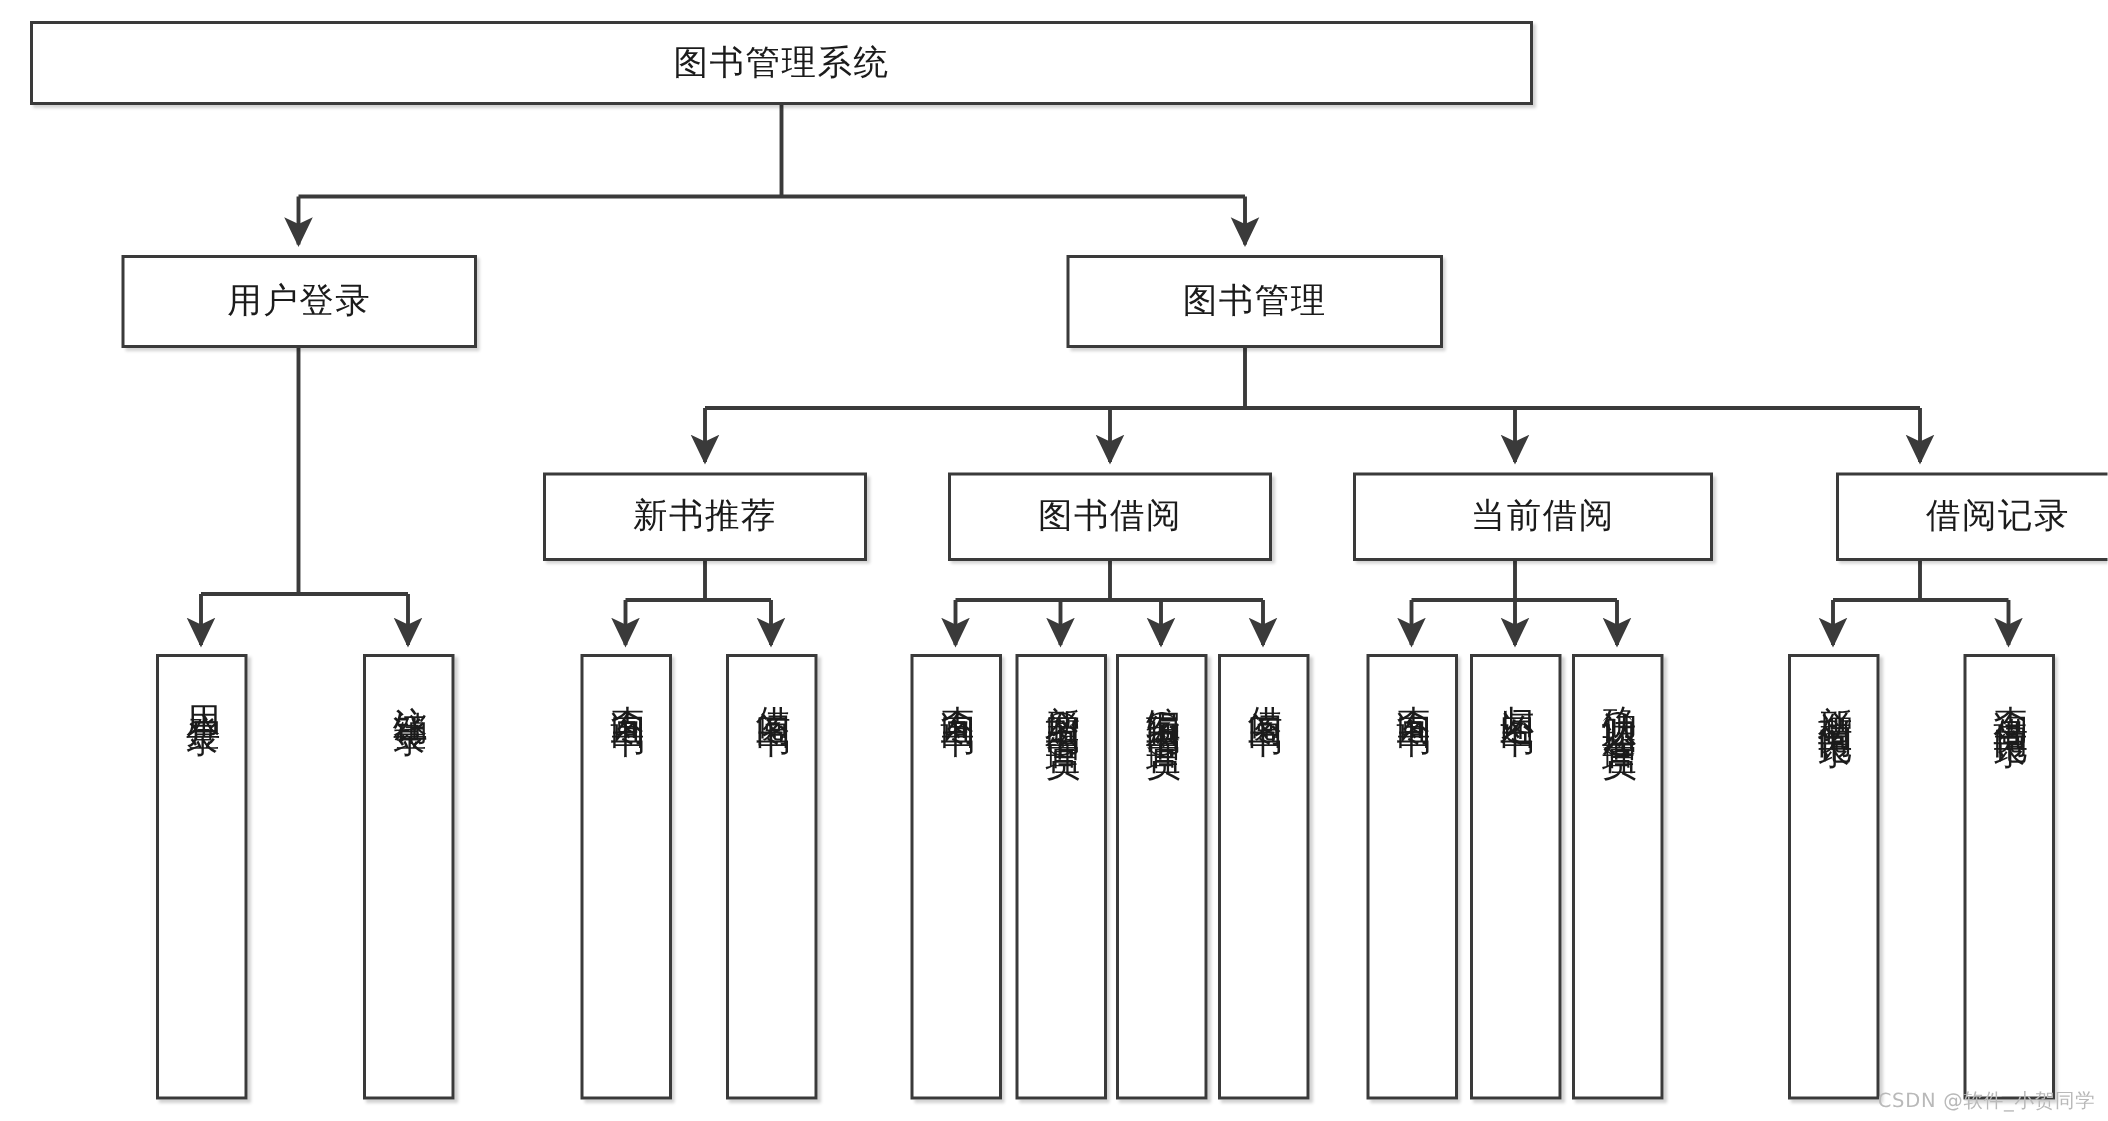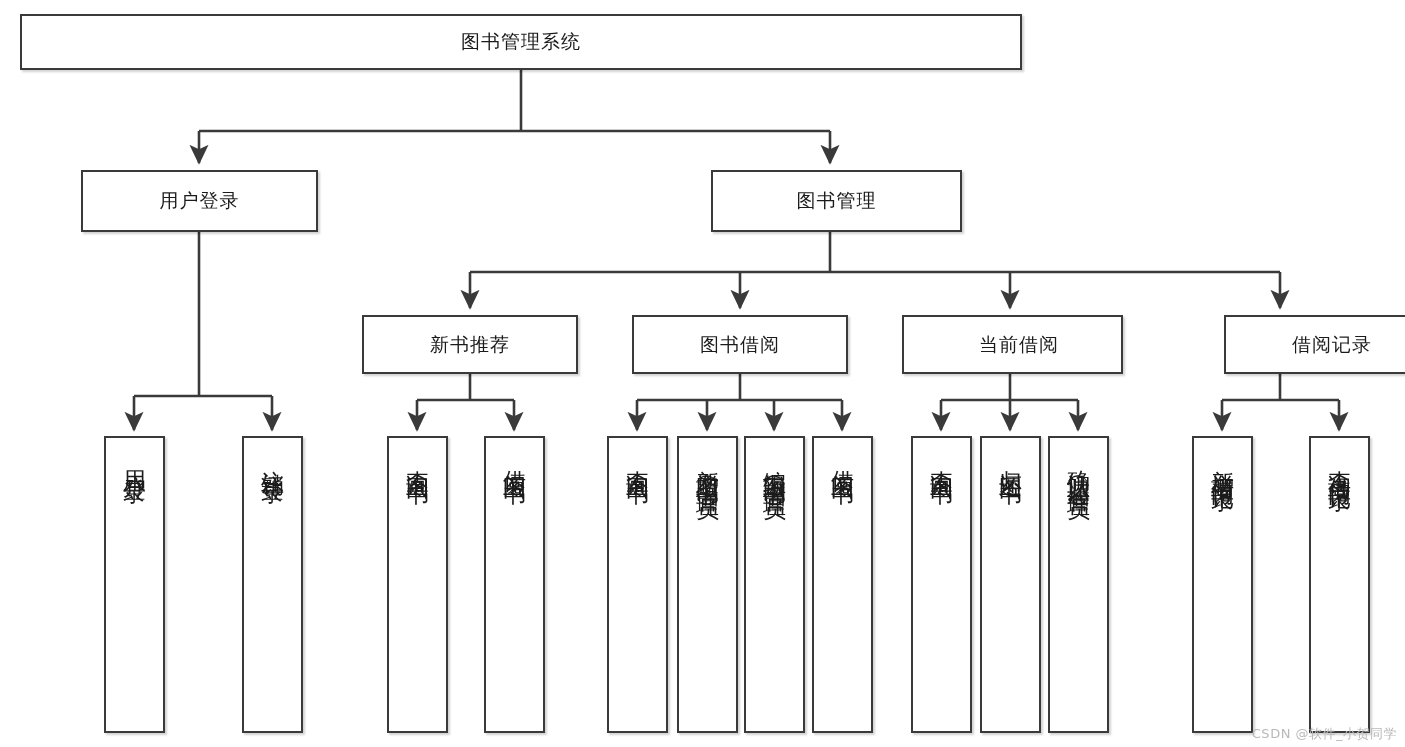--- a/index.html
+++ b/index.html
@@ -31,21 +31,21 @@
     position: absolute;
     box-sizing: border-box;
     background: #ffffff;
     border: 2.5px solid #3a3a3a;
     display: flex;
     align-items: center;
     justify-content: center;
     box-shadow: 2px 2px 2px rgba(0,0,0,0.18);
   }
   .node .label {
-    font-size: 19px;
+    font-size: 23px;
     color: #1b1b1b;
     letter-spacing: 1px;
     line-height: 1.05;
     white-space: nowrap;
     text-align: center;
   }
   .node.vertical {
     align-items: flex-start;
     justify-content: center;
     padding-top: 14px;
@@ -134,21 +134,21 @@
   <div class="node" style="left:711px; top:170px; width:251px; height:62px;">
     <span class="label">图书管理</span>
   </div>
 
   <div class="node" style="left:362px; top:315px; width:216px; height:59px;">
     <span class="label">新书推荐</span>
   </div>
   <div class="node" style="left:632px; top:315px; width:216px; height:59px;">
     <span class="label">图书借阅</span>
   </div>
-  <div class="node" style="left:902px; top:315px; width:221px; height:59px;padding-left:13px;">
+  <div class="node" style="left:902px; top:315px; width:240px; height:59px;padding-left:13px;">
     <span class="label">当前借阅</span>
   </div>
   <div class="node" style="left:1224px; top:315px; width:216px; height:59px;">
     <span class="label">借阅记录</span>
   </div>
 
   <div class="node vertical" style="left:104px; top:436px; width:61px; height:297px;">
     <span class="label">用户登录</span>
   </div>
   <div class="node vertical" style="left:242px; top:436px; width:61px; height:297px;">

